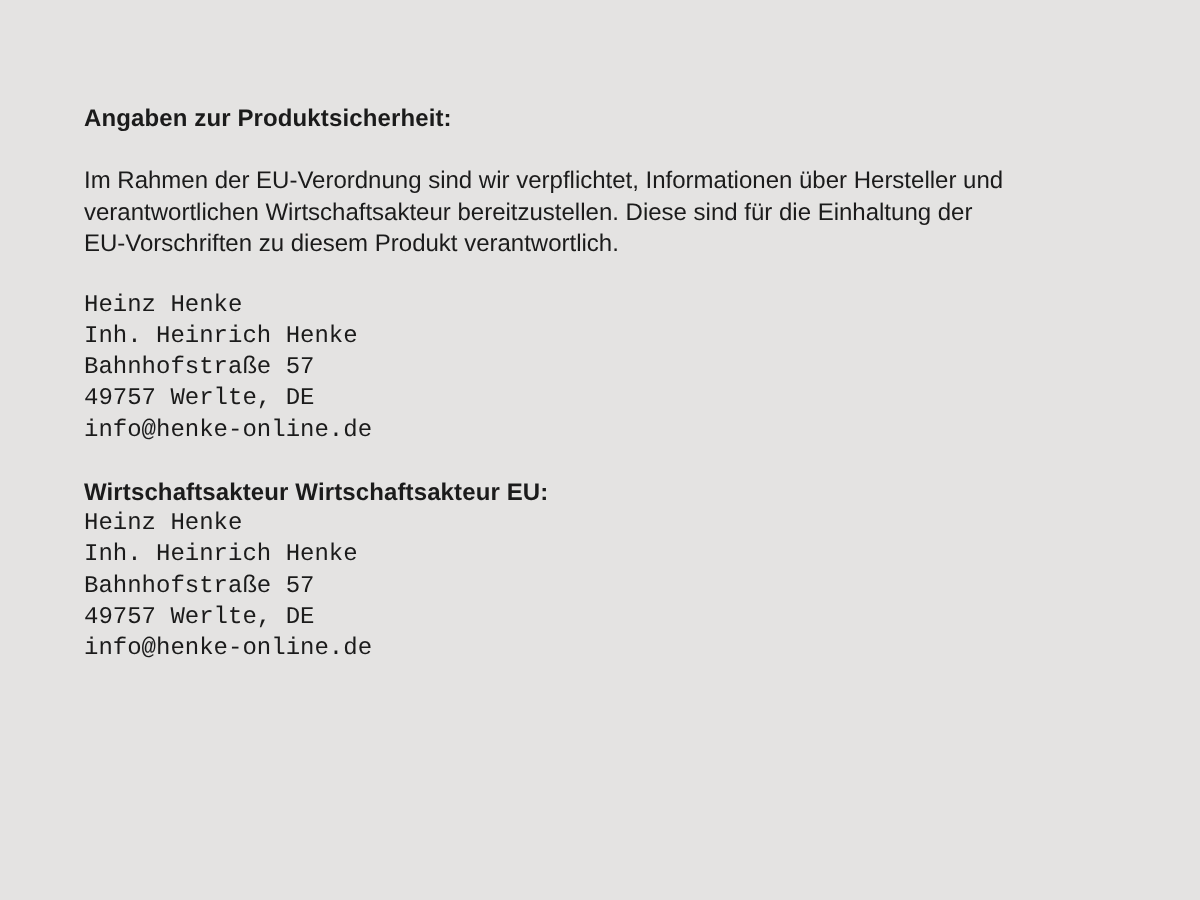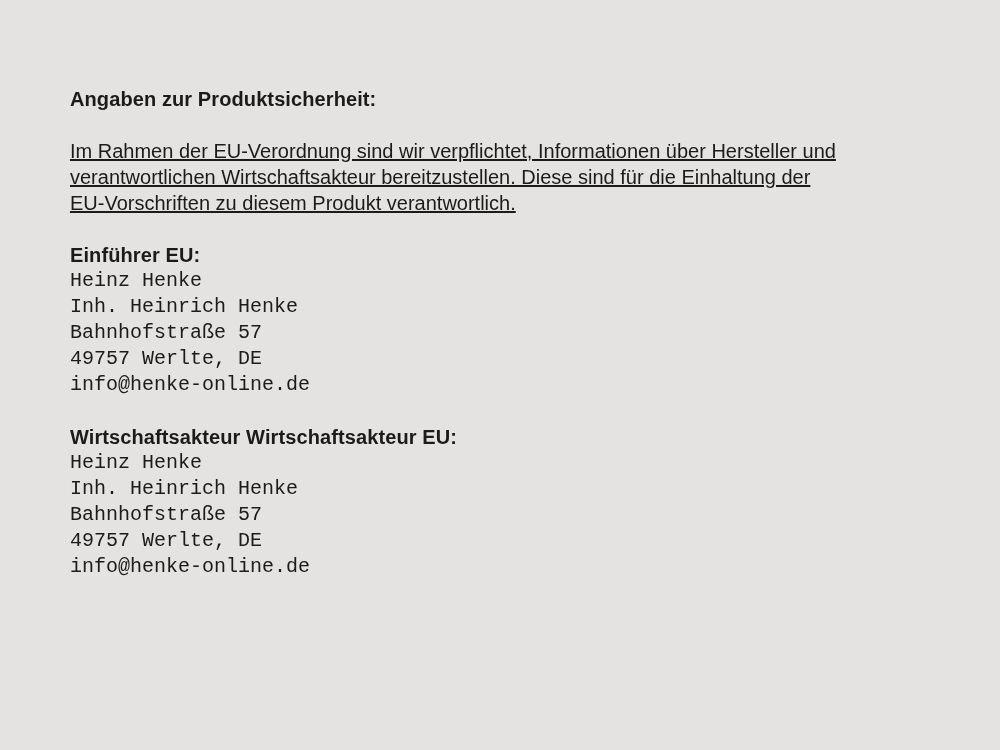--- a/index.html
+++ b/index.html
@@ -30,21 +30,20 @@
     margin: 0;
     letter-spacing: 0.1px;
   }
   .page h1 {
     margin-bottom: 26px;
   }
   .intro {
     margin: 0 0 26px 0;
     white-space: pre-line;
     max-width: 860px;
-    text-decoration: underline;
   }
   .address-block {
     margin: 0;
   }
   .address-block + .address-block {
     margin-top: 26px;
   }
   .address-line {
     min-height: 26px;
     font-family: Liberation Mono, monospace;
@@ -55,21 +54,20 @@
 
 <div class="page">
 
   <h1>Angaben zur Produktsicherheit:</h1>
 
   <p class="intro">Im Rahmen der EU-Verordnung sind wir verpflichtet, Informationen über Hersteller und
 verantwortlichen Wirtschaftsakteur bereitzustellen. Diese sind für die Einhaltung der
 EU-Vorschriften zu diesem Produkt verantwortlich.</p>
 
   <div class="address-block">
-    <h2>Einführer EU:</h2>
     <div class="address-line">Heinz Henke</div>
     <div class="address-line">Inh. Heinrich Henke</div>
     <div class="address-line">Bahnhofstraße 57</div>
     <div class="address-line">49757 Werlte, DE</div>
     <div class="address-line">info@henke-online.de</div>
   </div>
 
   <div class="address-block">
     <h2>Wirtschaftsakteur Wirtschaftsakteur EU:</h2>
     <div class="address-line">Heinz Henke</div>

